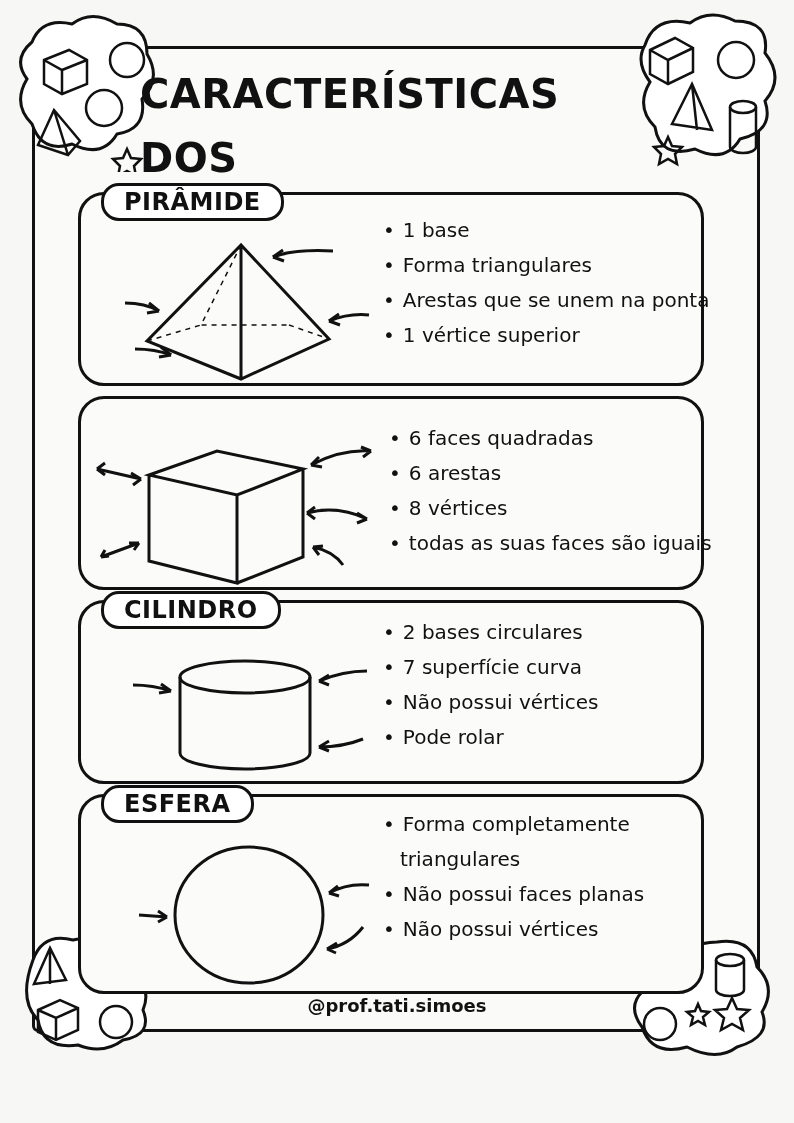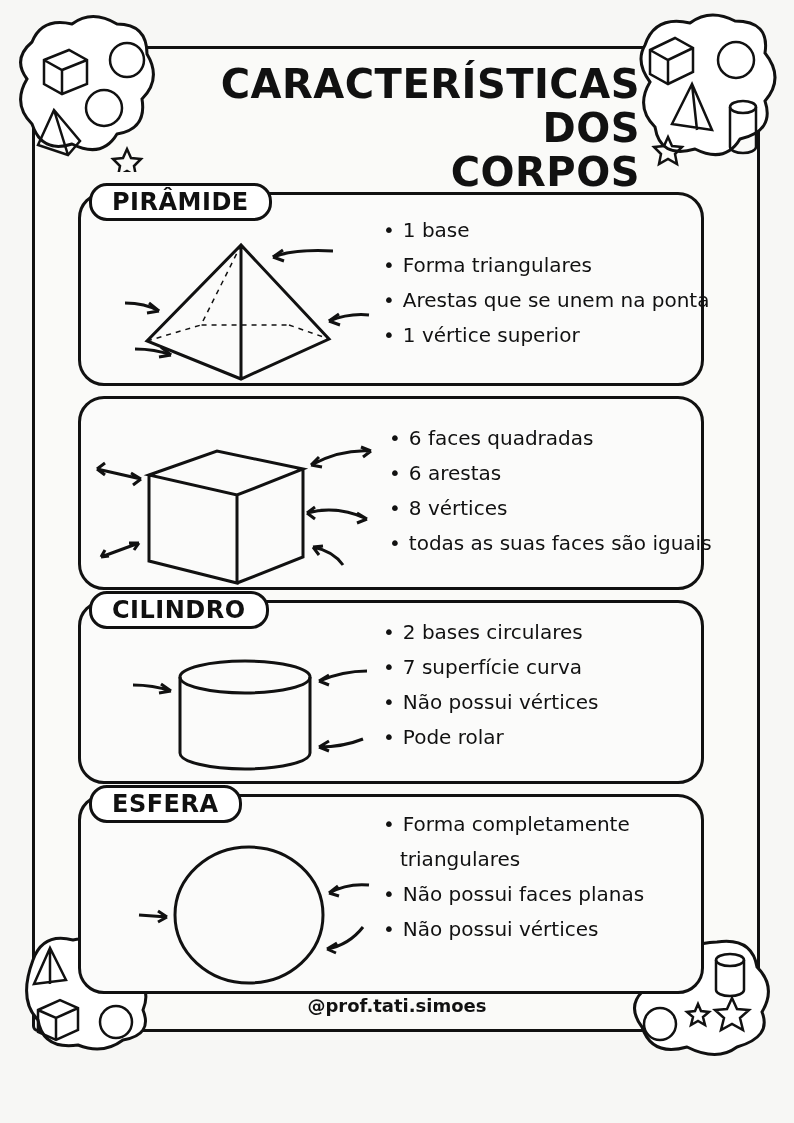--- a/index.html
+++ b/index.html
@@ -1,21 +1,21 @@
 <!DOCTYPE html>
 <html><head>
 <meta charset="utf-8">
 <style>
   html,body{margin:0;padding:0;}
   body{width:794px;height:1123px;background:#f7f7f5;position:relative;overflow:hidden;font-family:"DejaVu Sans",sans-serif;color:#111;}
   .frame{position:absolute;left:32px;top:46px;width:722px;height:980px;border:3px solid #111;border-radius:6px;background:#fafaf8;}
-  .title{position:absolute;left:140px;top:62px;width:500px;text-align:right;font-family:"DejaVu Sans",sans-serif;font-weight:bold;font-size:40px;line-height:44px;letter-spacing:0.5px;}
+  .title{position:absolute;left:140px;top:62px;width:500px;text-align:left;font-family:"DejaVu Sans",sans-serif;font-weight:bold;font-size:40px;line-height:64px;letter-spacing:0.5px;}
   .title span{display:block;}
   .card{position:absolute;left:78px;width:620px;border:3px solid #111;border-radius:26px;background:#fbfbfa;}
-  .tag{position:absolute;left:8px;top:-12px;padding:2px 20px;border:3px solid #111;border-radius:18px;background:#fff;font-weight:bold;font-size:24px;letter-spacing:0.5px;}
+  .tag{position:absolute;left:20px;top:-12px;padding:2px 20px;border:3px solid #111;border-radius:18px;background:#fff;font-weight:bold;font-size:24px;letter-spacing:0.5px;}
   .list{position:absolute;left:302px;margin:0;padding:0;list-style:none;font-family:"DejaVu Sans",sans-serif;font-size:20px;}
   .list li{line-height:35px;white-space:nowrap;}
   .list li::before{content:"•";margin-right:8px;}
   .list li.cont::before{content:"";margin-right:0;padding-left:17px;}
   .shape{position:absolute;}
   .corner{position:absolute;}
   .footer{position:absolute;left:0;width:794px;top:995px;text-align:center;font-weight:bold;font-size:18px;}
 </style>
 </head>
 <body>

